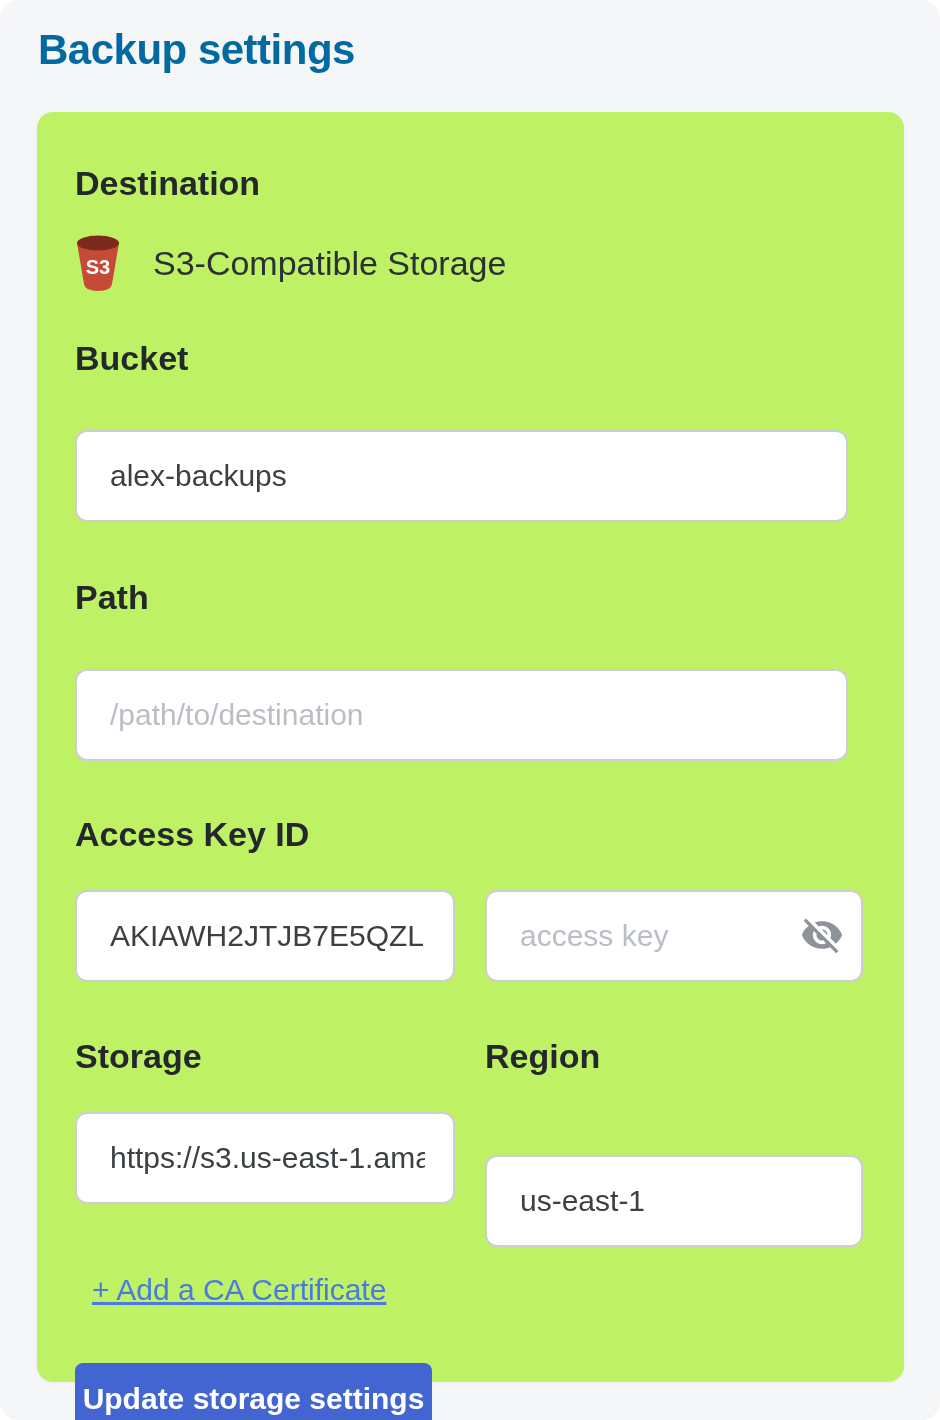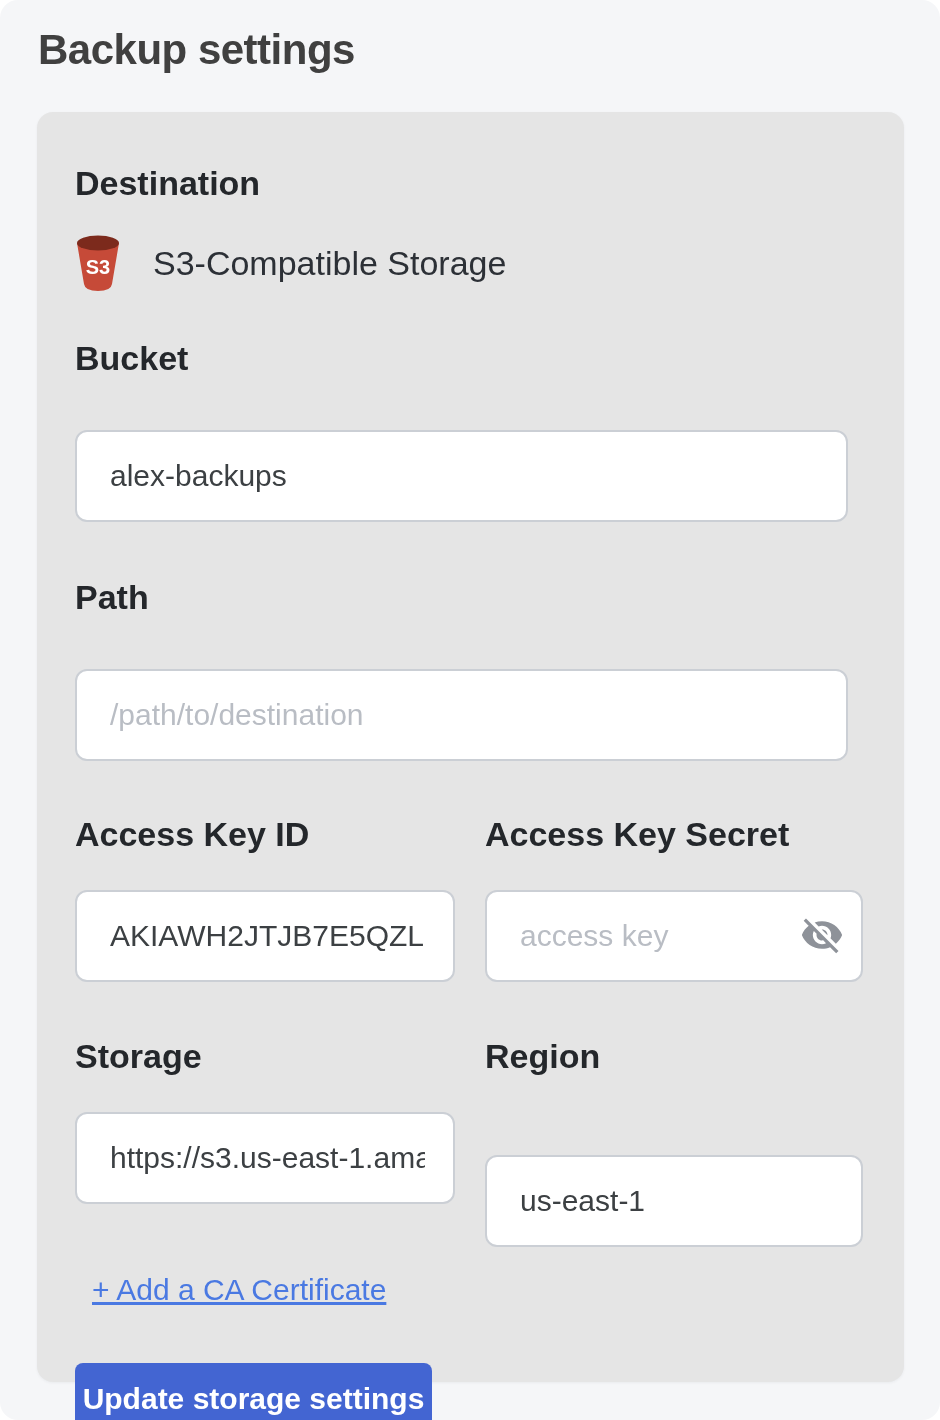--- a/index.html
+++ b/index.html
@@ -2,25 +2,25 @@
 <html><head>
 <meta charset="utf-8">
 <style>
   html,body { margin:0; padding:0; background:#ffffff; font-family:"Liberation Sans", sans-serif; }
   .screen {
     position:relative; width:940px; height:1420px;
     background:#f5f6f8; border-radius:18px; overflow:hidden;
   }
   .page-title {
     position:absolute; left:38px; top:26px;
-    font-size:42px; font-weight:700; color:#404040; letter-spacing:-0.5px;
+    font-size:42px; font-weight:700; color:#0369a1; letter-spacing:-0.5px;
   }
   .card {
     position:absolute; left:37px; top:112px; width:867px; height:1270px;
-    background:#e5e5e5; border-radius:16px; box-sizing:border-box;
+    background:#bef264; border-radius:16px; box-sizing:border-box;
     padding:52px 0 0 38px;
     box-shadow:0 1px 3px rgba(25,35,60,0.05);
   }
   .section-label {
     font-size:34px; font-weight:700; color:#24272b;
   }
   .s3-row { display:flex; align-items:center; gap:32px; margin-top:30px; height:60px; }
   .s3-text { font-size:34px; color:#2c3036; }
   .lbl-bucket { margin-top:46px; }
   .lbl-path { margin-top:56px; }
@@ -79,21 +79,20 @@
     </div>
 
     <div class="section-label lbl-bucket">Bucket</div>
     <input class="text-input wide" type="text" value="alex-backups" style="">
 
     <div class="section-label lbl-path">Path</div>
     <input class="text-input wide" type="text" placeholder="/path/to/destination" style="">
 
     <div class="labels-row">
       <div class="section-label col1">Access Key ID</div>
-      <div class="section-label col2">Access Key Secret</div>
     </div>
     <div class="inputs-row">
       <input class="text-input small1" type="text" value="AKIAWH2JTJB7E5QZL" style="">
       <div class="secret-wrap">
         <input class="text-input" type="text" placeholder="access key" style="">
         <button class="eye-btn">
           <span style="line-height:0;">
             <svg width="44" height="44" viewBox="0 0 24 24">
               <path fill="#8e9299" d="M12 7c2.76 0 5 2.24 5 5 0 .65-.13 1.26-.36 1.83l2.92 2.92c1.51-1.26 2.7-2.89 3.43-4.75-1.73-4.39-6-7.5-11-7.5-1.4 0-2.74.25-3.98.7l2.16 2.16C10.74 7.13 11.35 7 12 7zM2 4.27l2.28 2.28.46.46C3.08 8.3 1.78 10.02 1 12c1.73 4.39 6 7.5 11 7.5 1.55 0 3.03-.3 4.38-.84l.42.42L19.73 22 21 20.73 3.27 3 2 4.27zM7.53 9.8l1.55 1.55c-.05.21-.08.43-.08.65 0 1.66 1.34 3 3 3 .22 0 .44-.03.65-.08l1.55 1.55c-.67.33-1.41.53-2.2.53-2.76 0-5-2.24-5-5 0-.79.2-1.53.53-2.2zm4.31-.78l3.15 3.15.02-.16c0-1.66-1.34-3-3-3l-.17.01z"></path>
             </svg>

